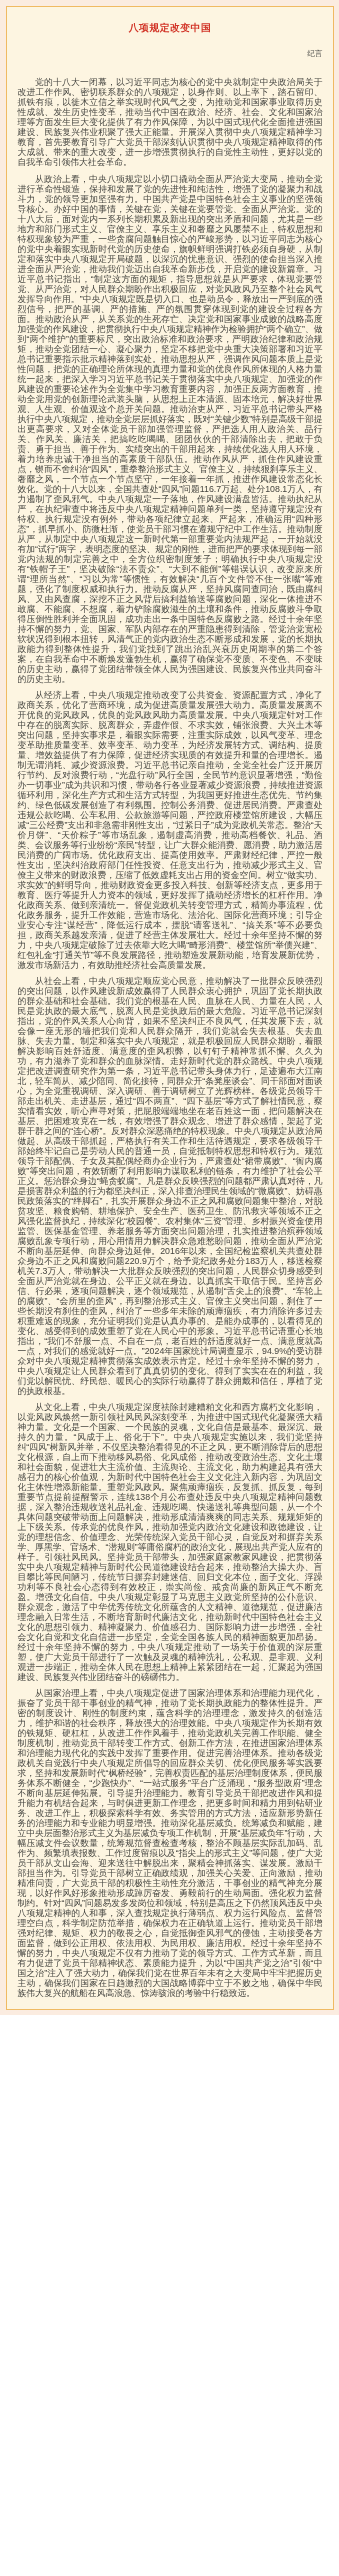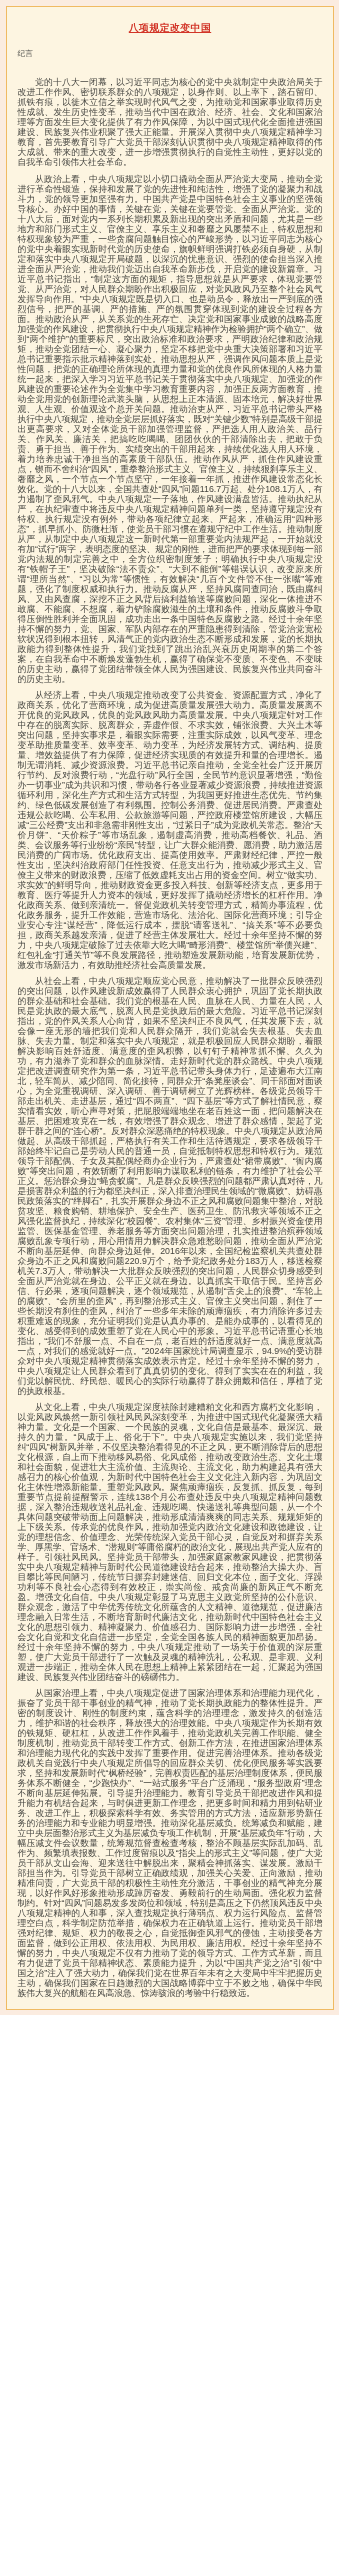--- a/index.html
+++ b/index.html
@@ -26,26 +26,25 @@
     padding: 14.4px 10.3px 10.3px 10.3px;
     box-sizing: border-box;
   }
   .article-title {
     font-size: 9.8px;
     font-weight: bold;
     color: var(--title-color, #d23528);
     text-align: center;
     margin: 0 0 14.4px 0;
     letter-spacing: 0.5px;
-    text-decoration: underline;
   }
   .article-byline {
     font-size: 7.7px;
     color: #555550;
-    text-align: left;
+    text-align: right;
     margin: 0 0 18.5px 0;
   }
   .article-body p {
     font-size: 8.8px;
     line-height: 10px;
     color: #454540;
     text-align: justify;
     text-indent: 2em;
     margin: 0 0 6.2px 0;
     word-break: break-all;

